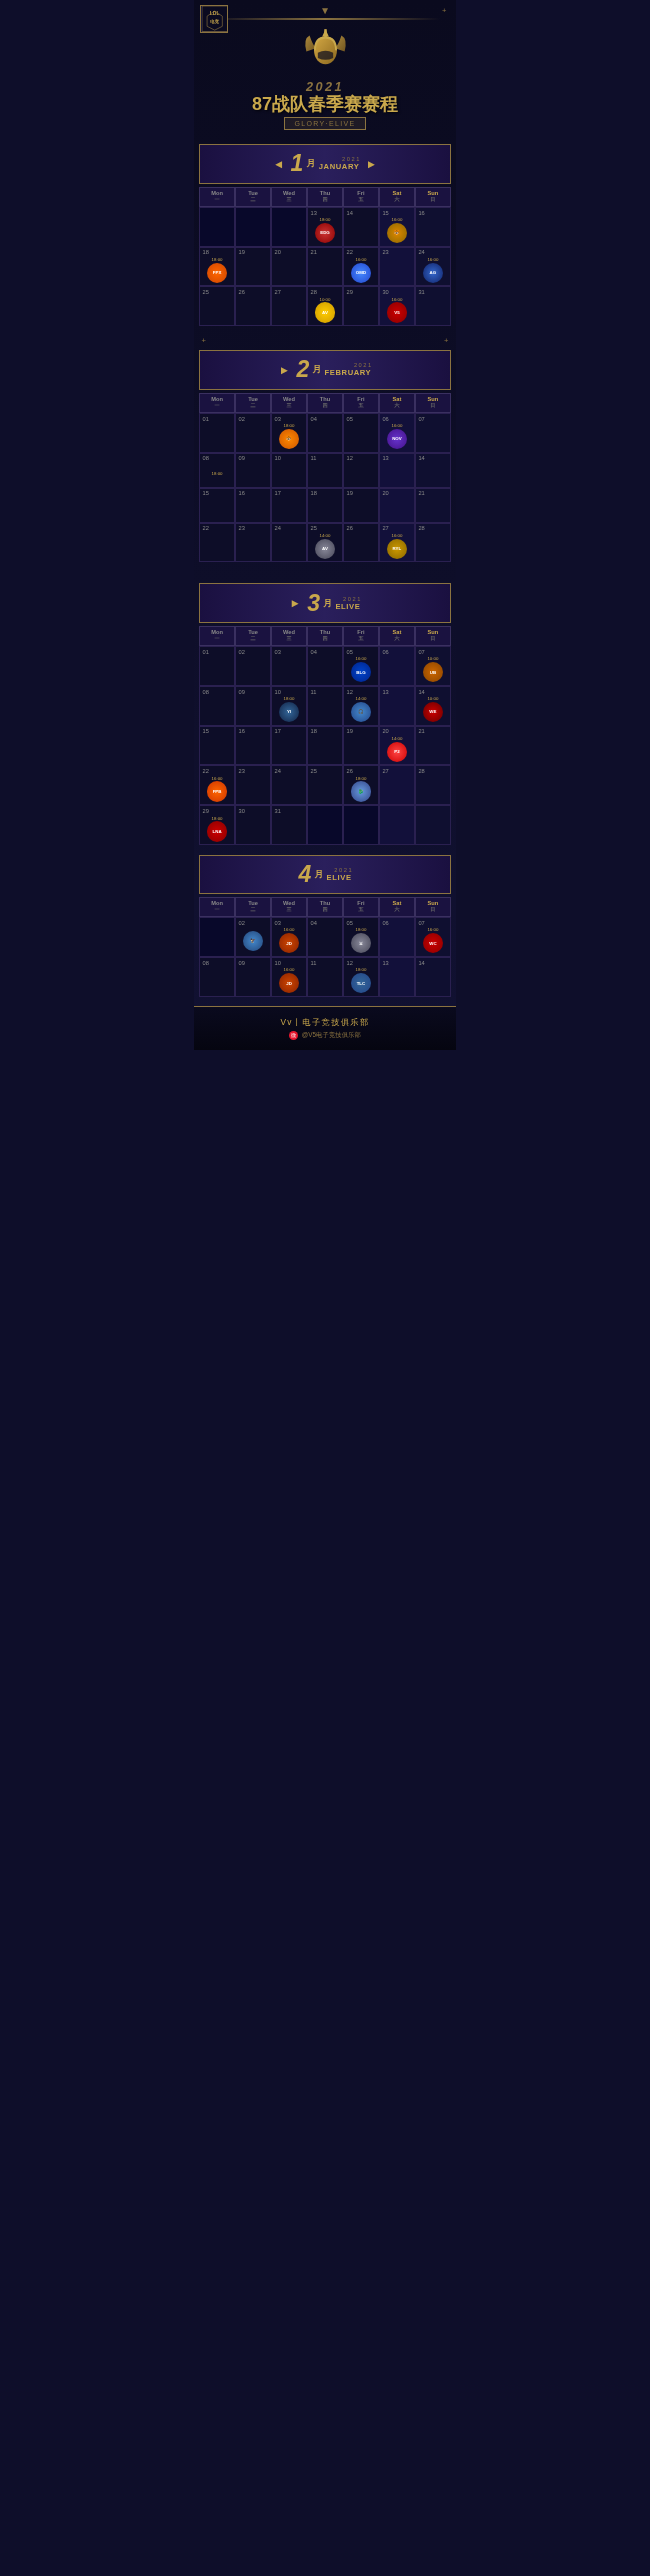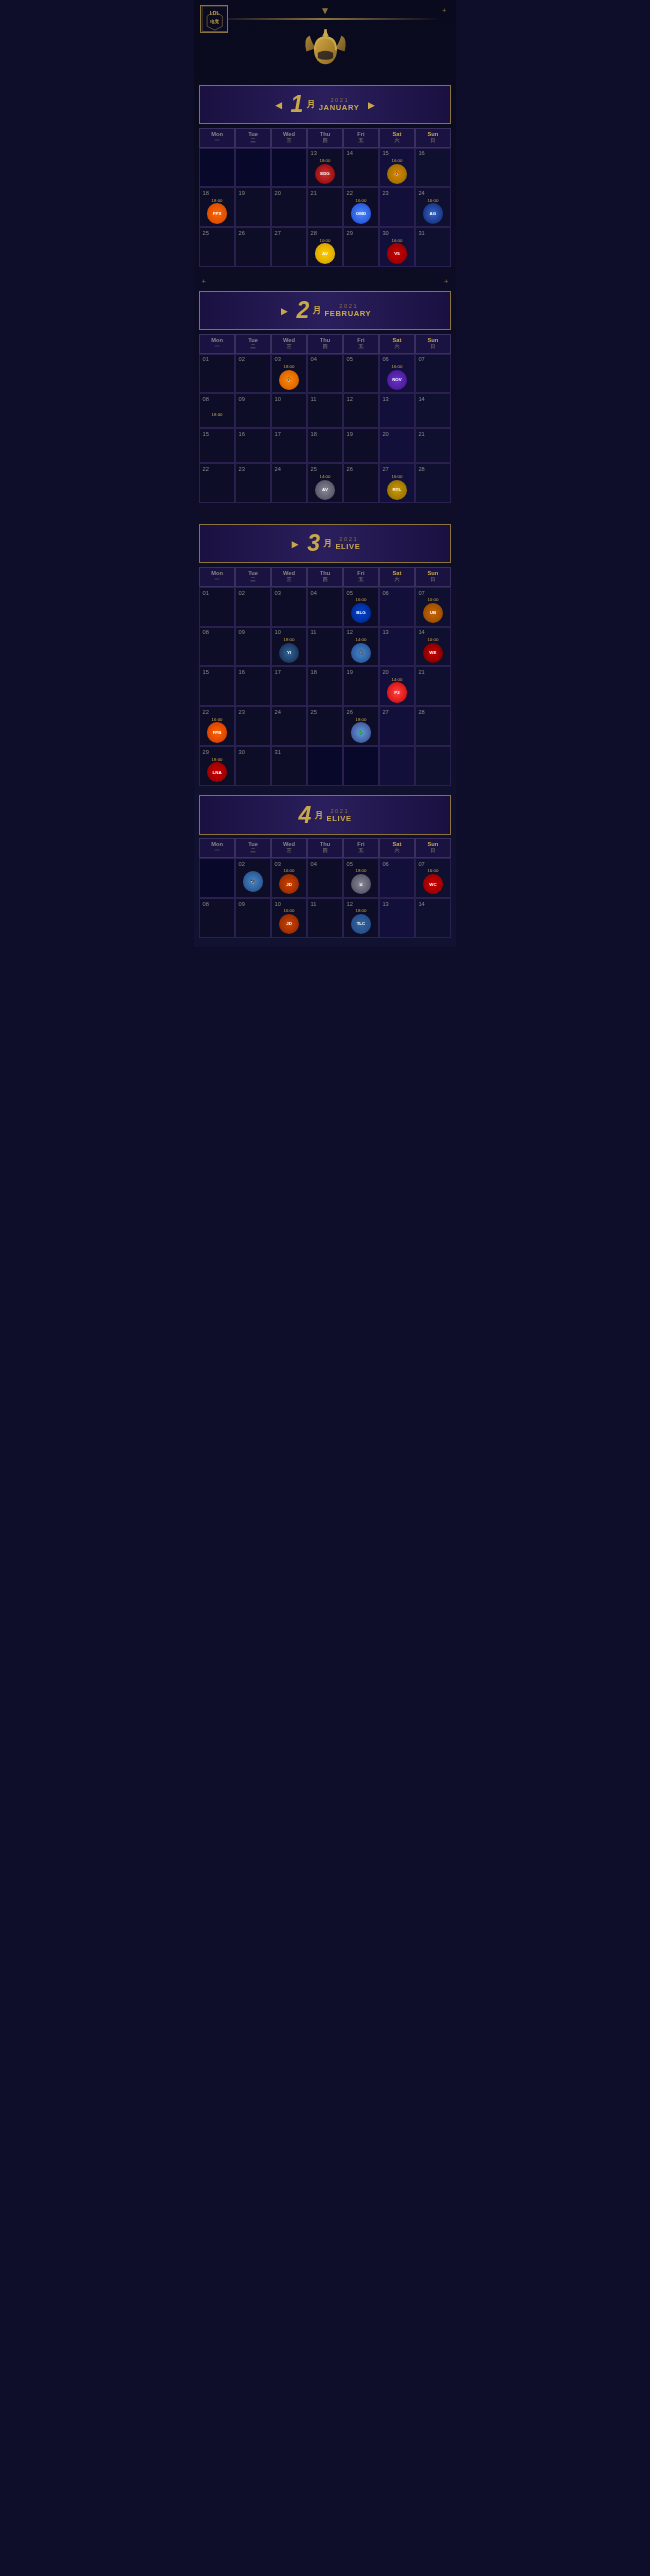--- a/index.html
+++ b/index.html
@@ -116,21 +116,21 @@
     .month-label-cn {
       color: #c9a84c;
       font-size: 9px;
       font-weight: bold;
       margin: 0 3.2px;
     }
 
     .month-label-info {
       display: flex;
       flex-direction: column;
-      align-items: center;
+      align-items: flex-end;
     }
 
     .month-year-small {
       color: #8b7340;
       font-size: 5.7px;
     }
 
     .month-name-en {
       color: #c9a84c;
       font-size: 7.6px;
@@ -336,20 +336,25 @@
       <ellipse cx="40" cy="38" rx="18" ry="22" fill="url(#goldGrad)"></ellipse>
       <path d="M22,38 Q22,16 40,16 Q58,16 58,38 L55,38 Q55,20 40,20 Q25,20 25,38 Z" fill="#c9a84c"></path>
 
       <path d="M28,42 Q40,36 52,42 L52,50 Q40,56 28,50 Z" fill="#0a0a1e" opacity="0.7"></path>
 
       <path d="M35,16 L40,5 L45,16 Z" fill="#c9a84c"></path>
       <rect x="38" y="5" width="4" height="14" fill="#c9a84c"></rect>
     </svg>
   </div>
 
+  <div class="title-section">
+    <div class="year-text">2021</div>
+    <div class="main-title">87战队春季赛赛程</div>
+    <div class="subtitle-bg">GLORY·ELIVE</div>
+  </div>
 
   <div class="month-section">
     <div class="month-header">
       <span class="month-arrow-left">◄</span>
       <span class="month-num">1</span>
       <span class="month-label-cn">月</span>
       <div class="month-label-info">
         <span class="month-year-small">2 0 2 1</span>
         <span class="month-name-en">JANUARY</span>
       </div>
@@ -1020,15 +1025,22 @@
       </div>
       <div class="cal-cell highlight-sat">
         <span class="day-num">13</span>
       </div>
       <div class="cal-cell weekend-cell">
         <span class="day-num">14</span>
       </div>
     </div>
   </div>
 
+  <div class="footer-section">
+    <div class="footer-text">Vv丨电子竞技俱乐部</div>
+    <div class="footer-social">
+      <span class="weibo-icon">微</span>
+      <span>@V5电子竞技俱乐部</span>
+    </div>
+  </div>
 
 </div>
 
 
 </body></html>

